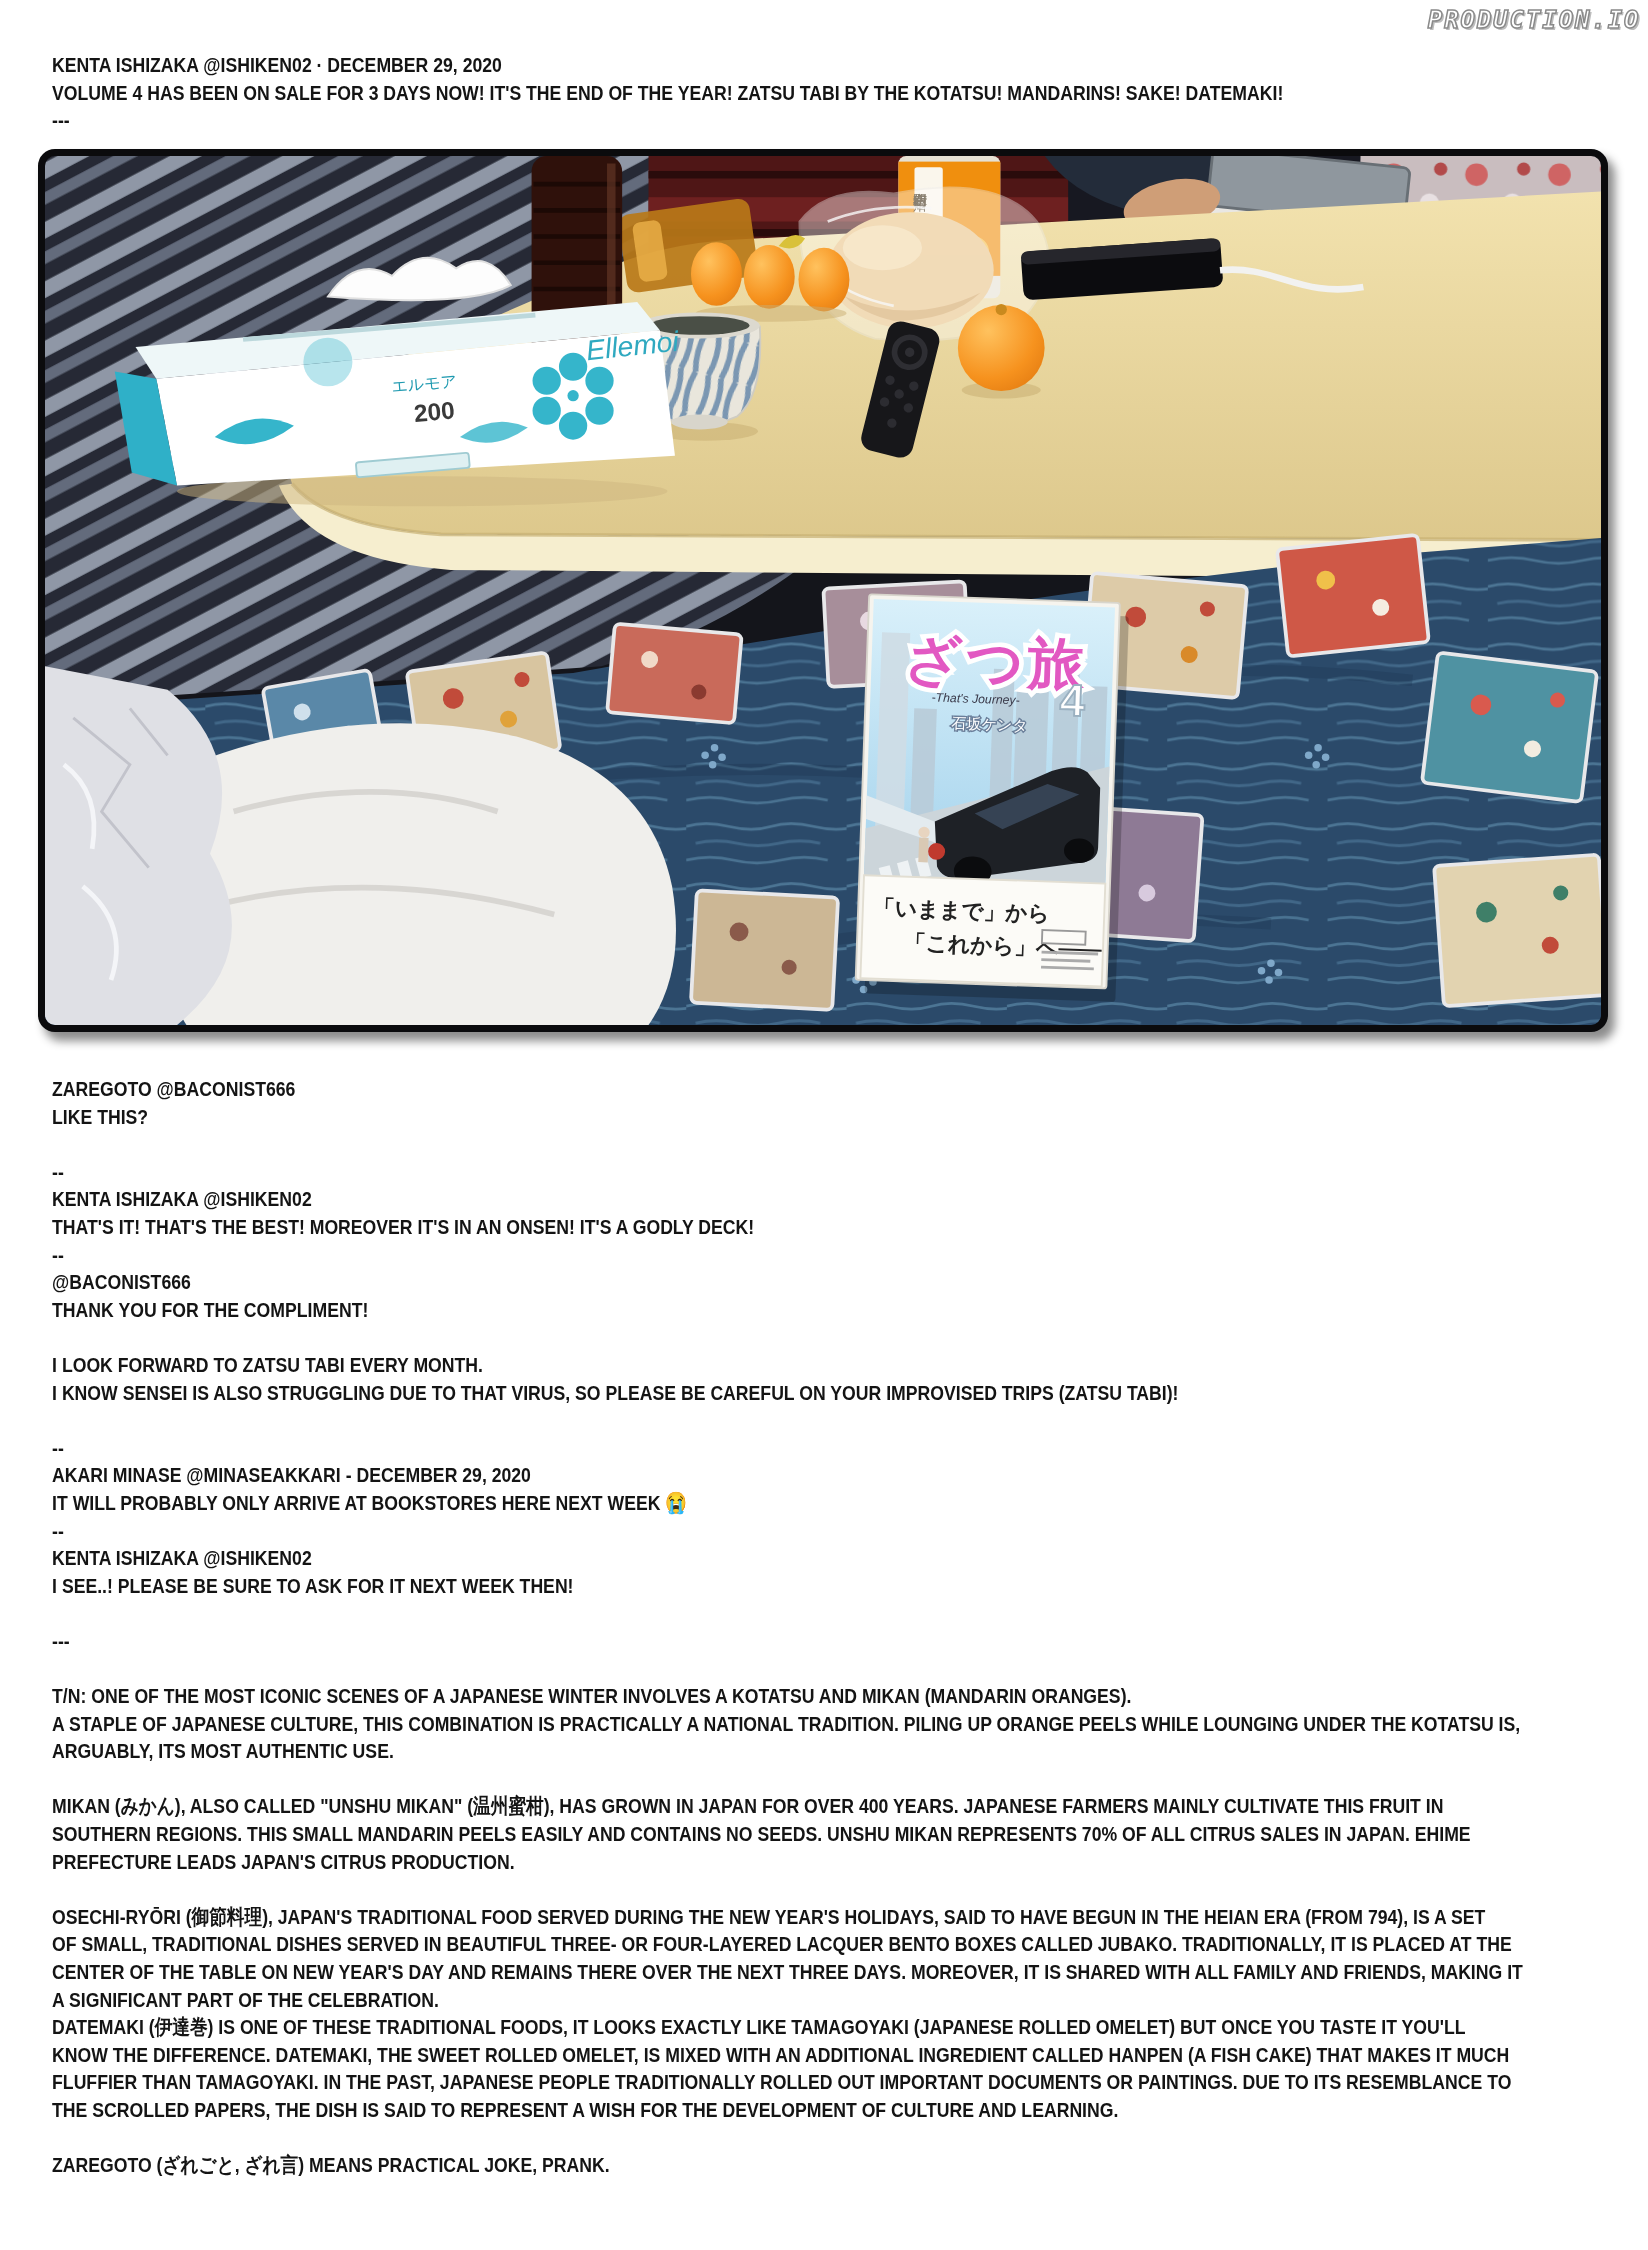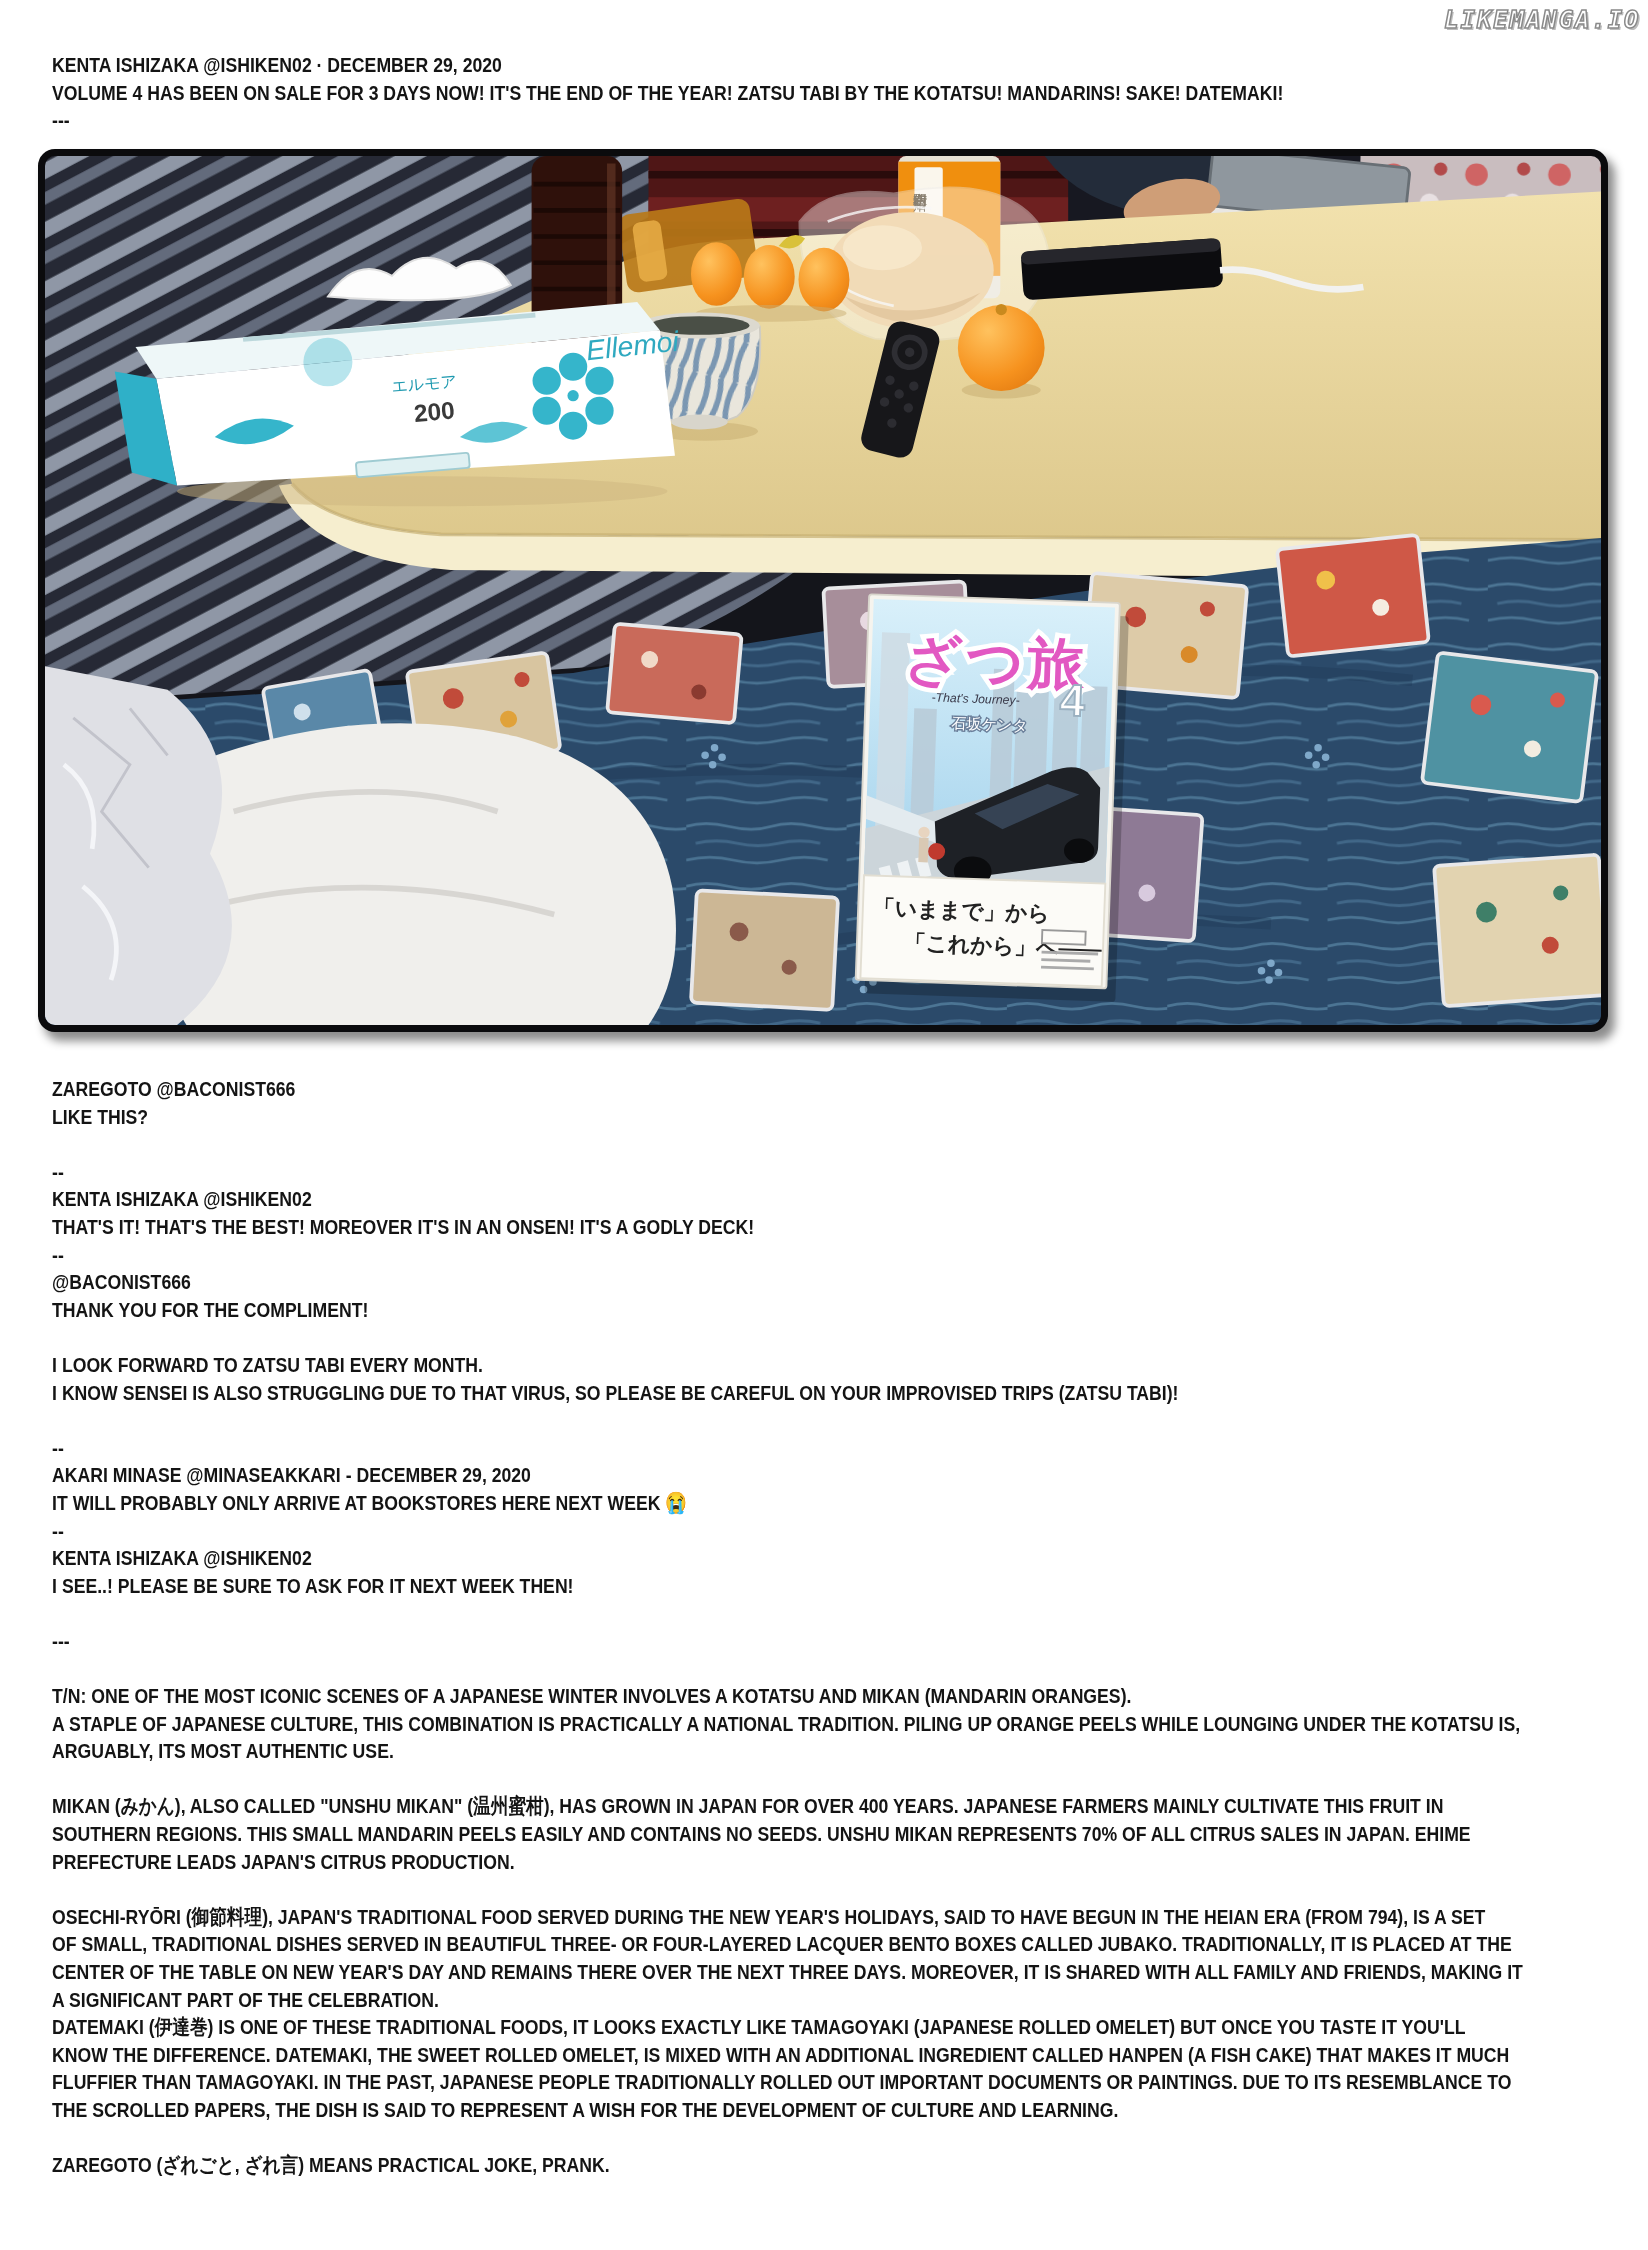--- a/index.html
+++ b/index.html
@@ -26,21 +26,21 @@
     position:absolute;left:38px;top:149px;width:1556px;height:869px;
     border:7.6px solid #0b0b0d;border-radius:17px;
     background:#14151b;overflow:hidden;
     box-shadow:6.7px 8.6px 9.5px rgba(0,0,0,0.45);
   }
   .photo-frame svg{display:block;width:100%;height:100%;}
 </style>
 </head>
 <body>
 
-<div class="watermark">LIKEMANGA.IO</div>
+<div class="watermark">PRODUCTION.IO</div>
 
 <div class="textflow header">
   <div class="ln">KENTA ISHIZAKA @ISHIKEN02 · DECEMBER 29, 2020</div>
   <div class="ln">VOLUME 4 HAS BEEN ON SALE FOR 3 DAYS NOW! IT'S THE END OF THE YEAR! ZATSU TABI BY THE KOTATSU! MANDARINS! SAKE! DATEMAKI!</div>
   <div class="ln">---</div>
 </div>
 
 <div class="photo-frame">
 <svg viewBox="0 0 1650 928" preserveAspectRatio="none">
   <defs>

